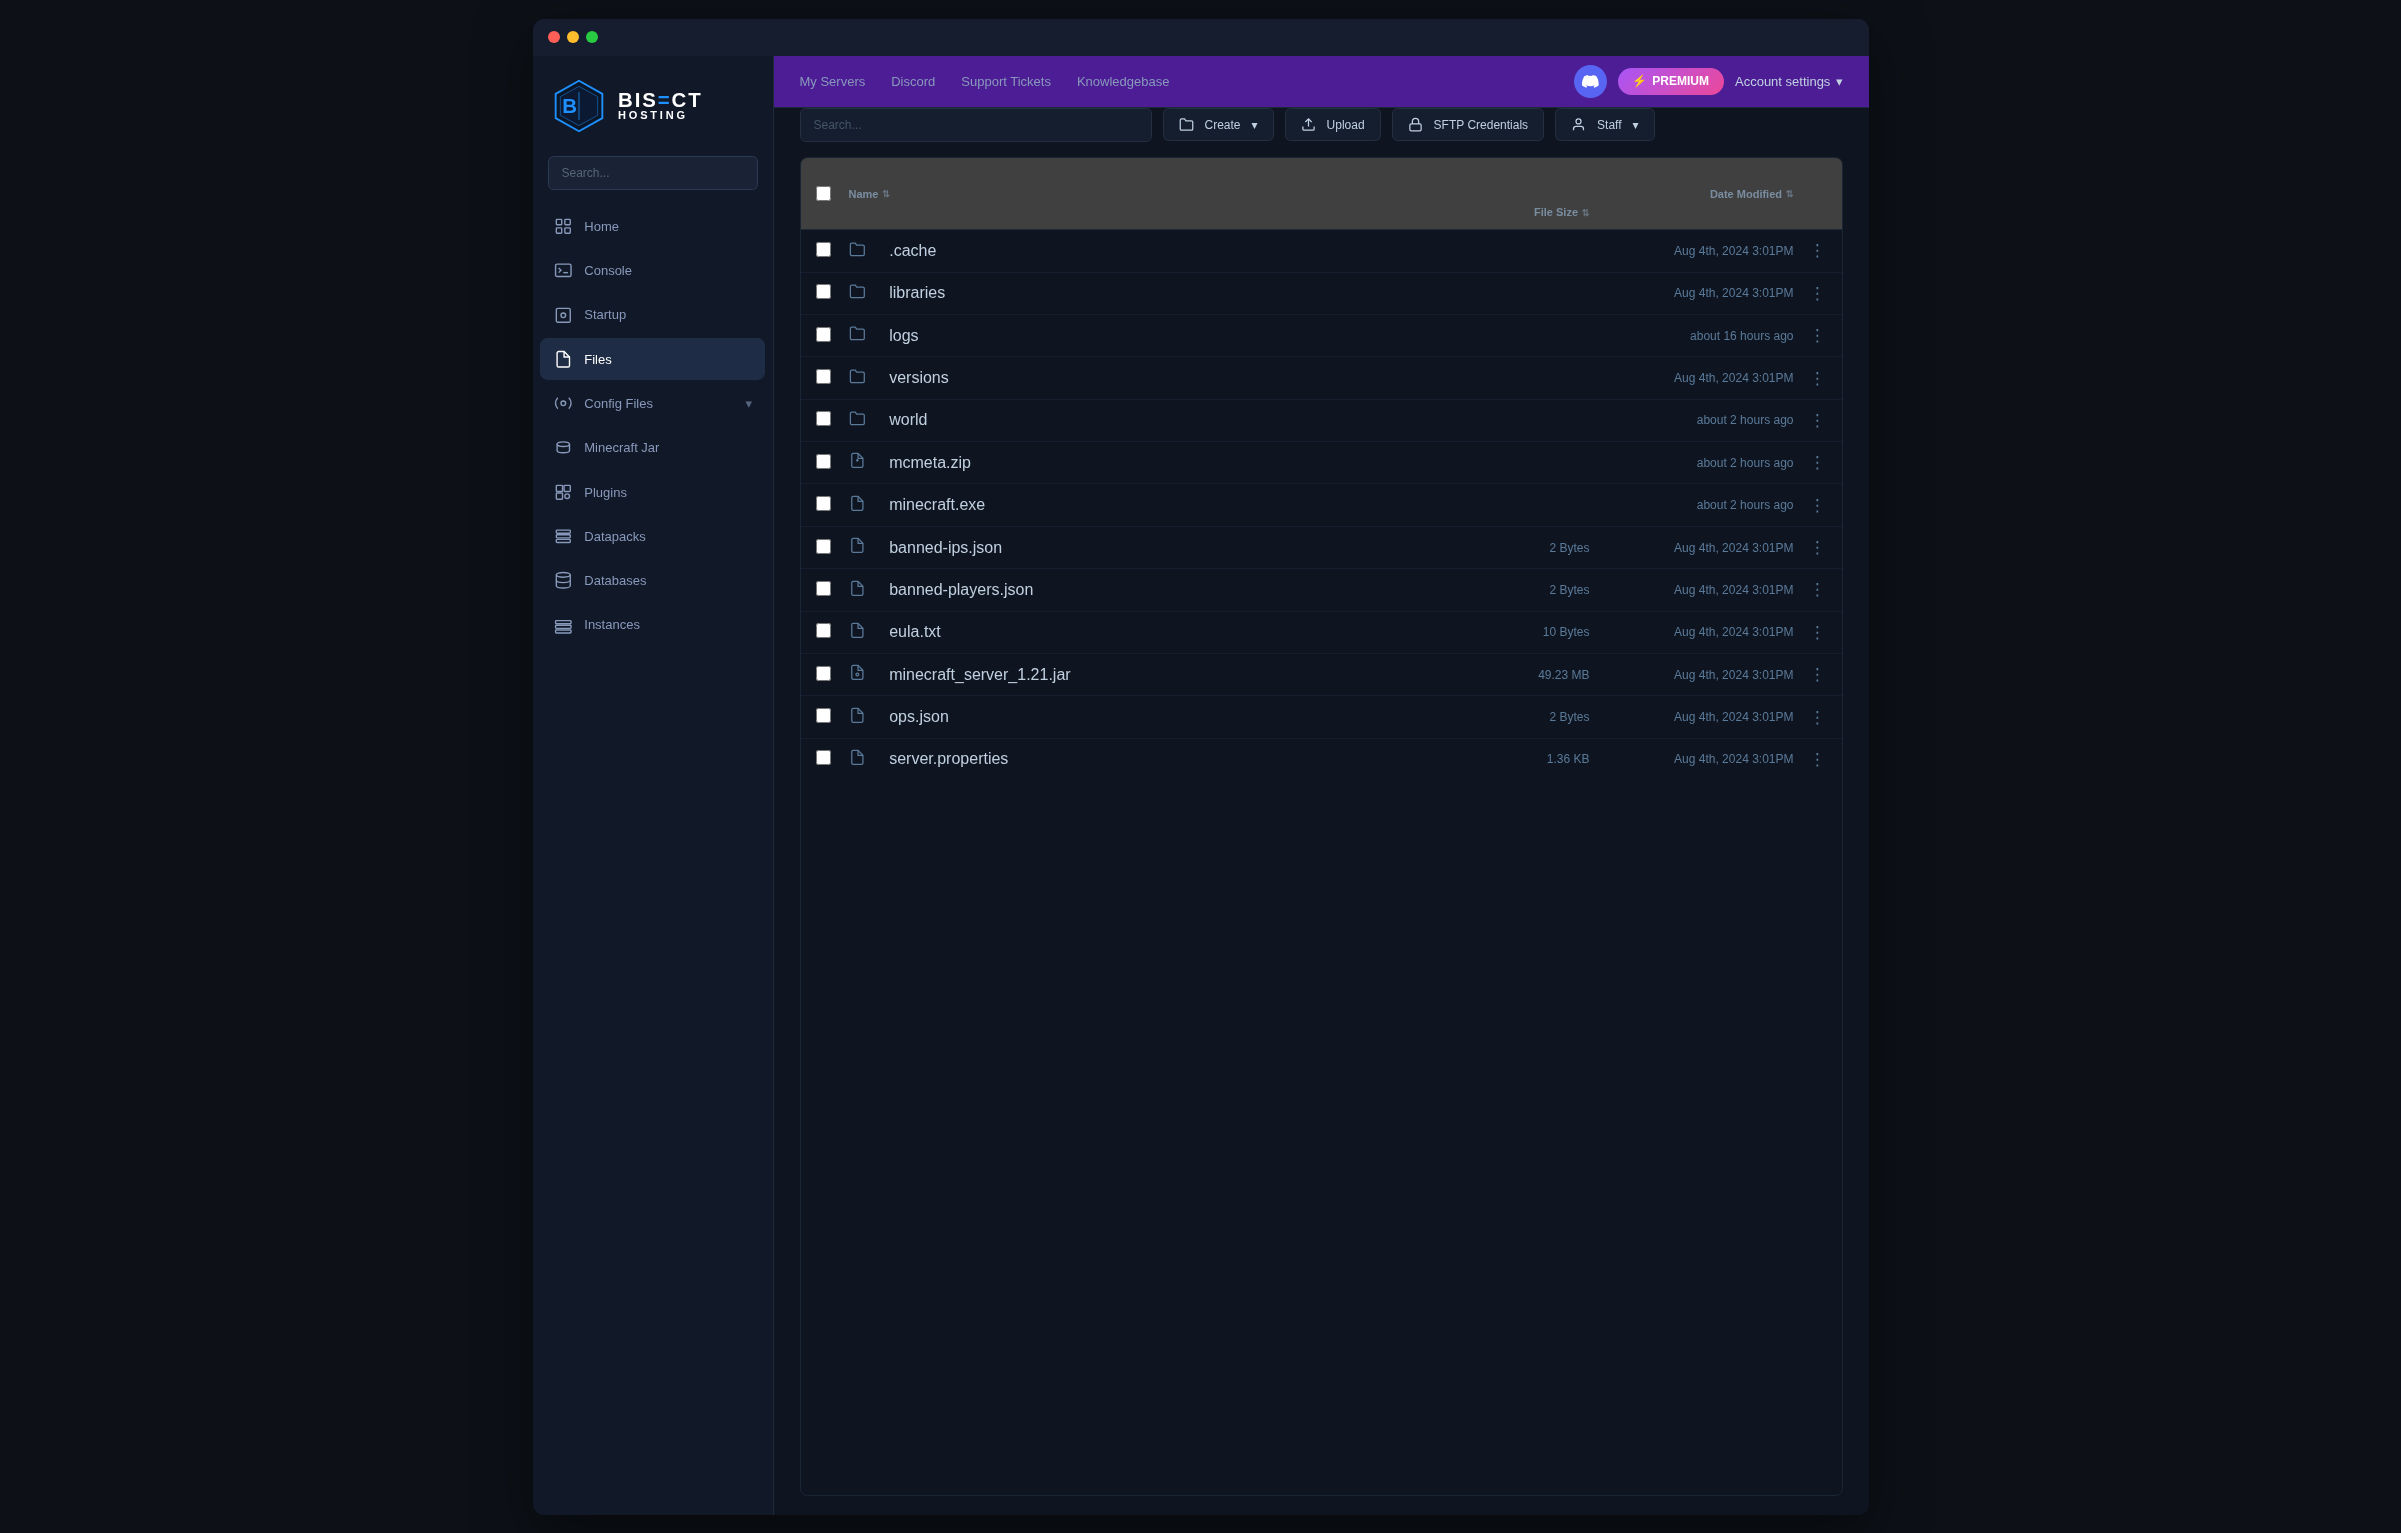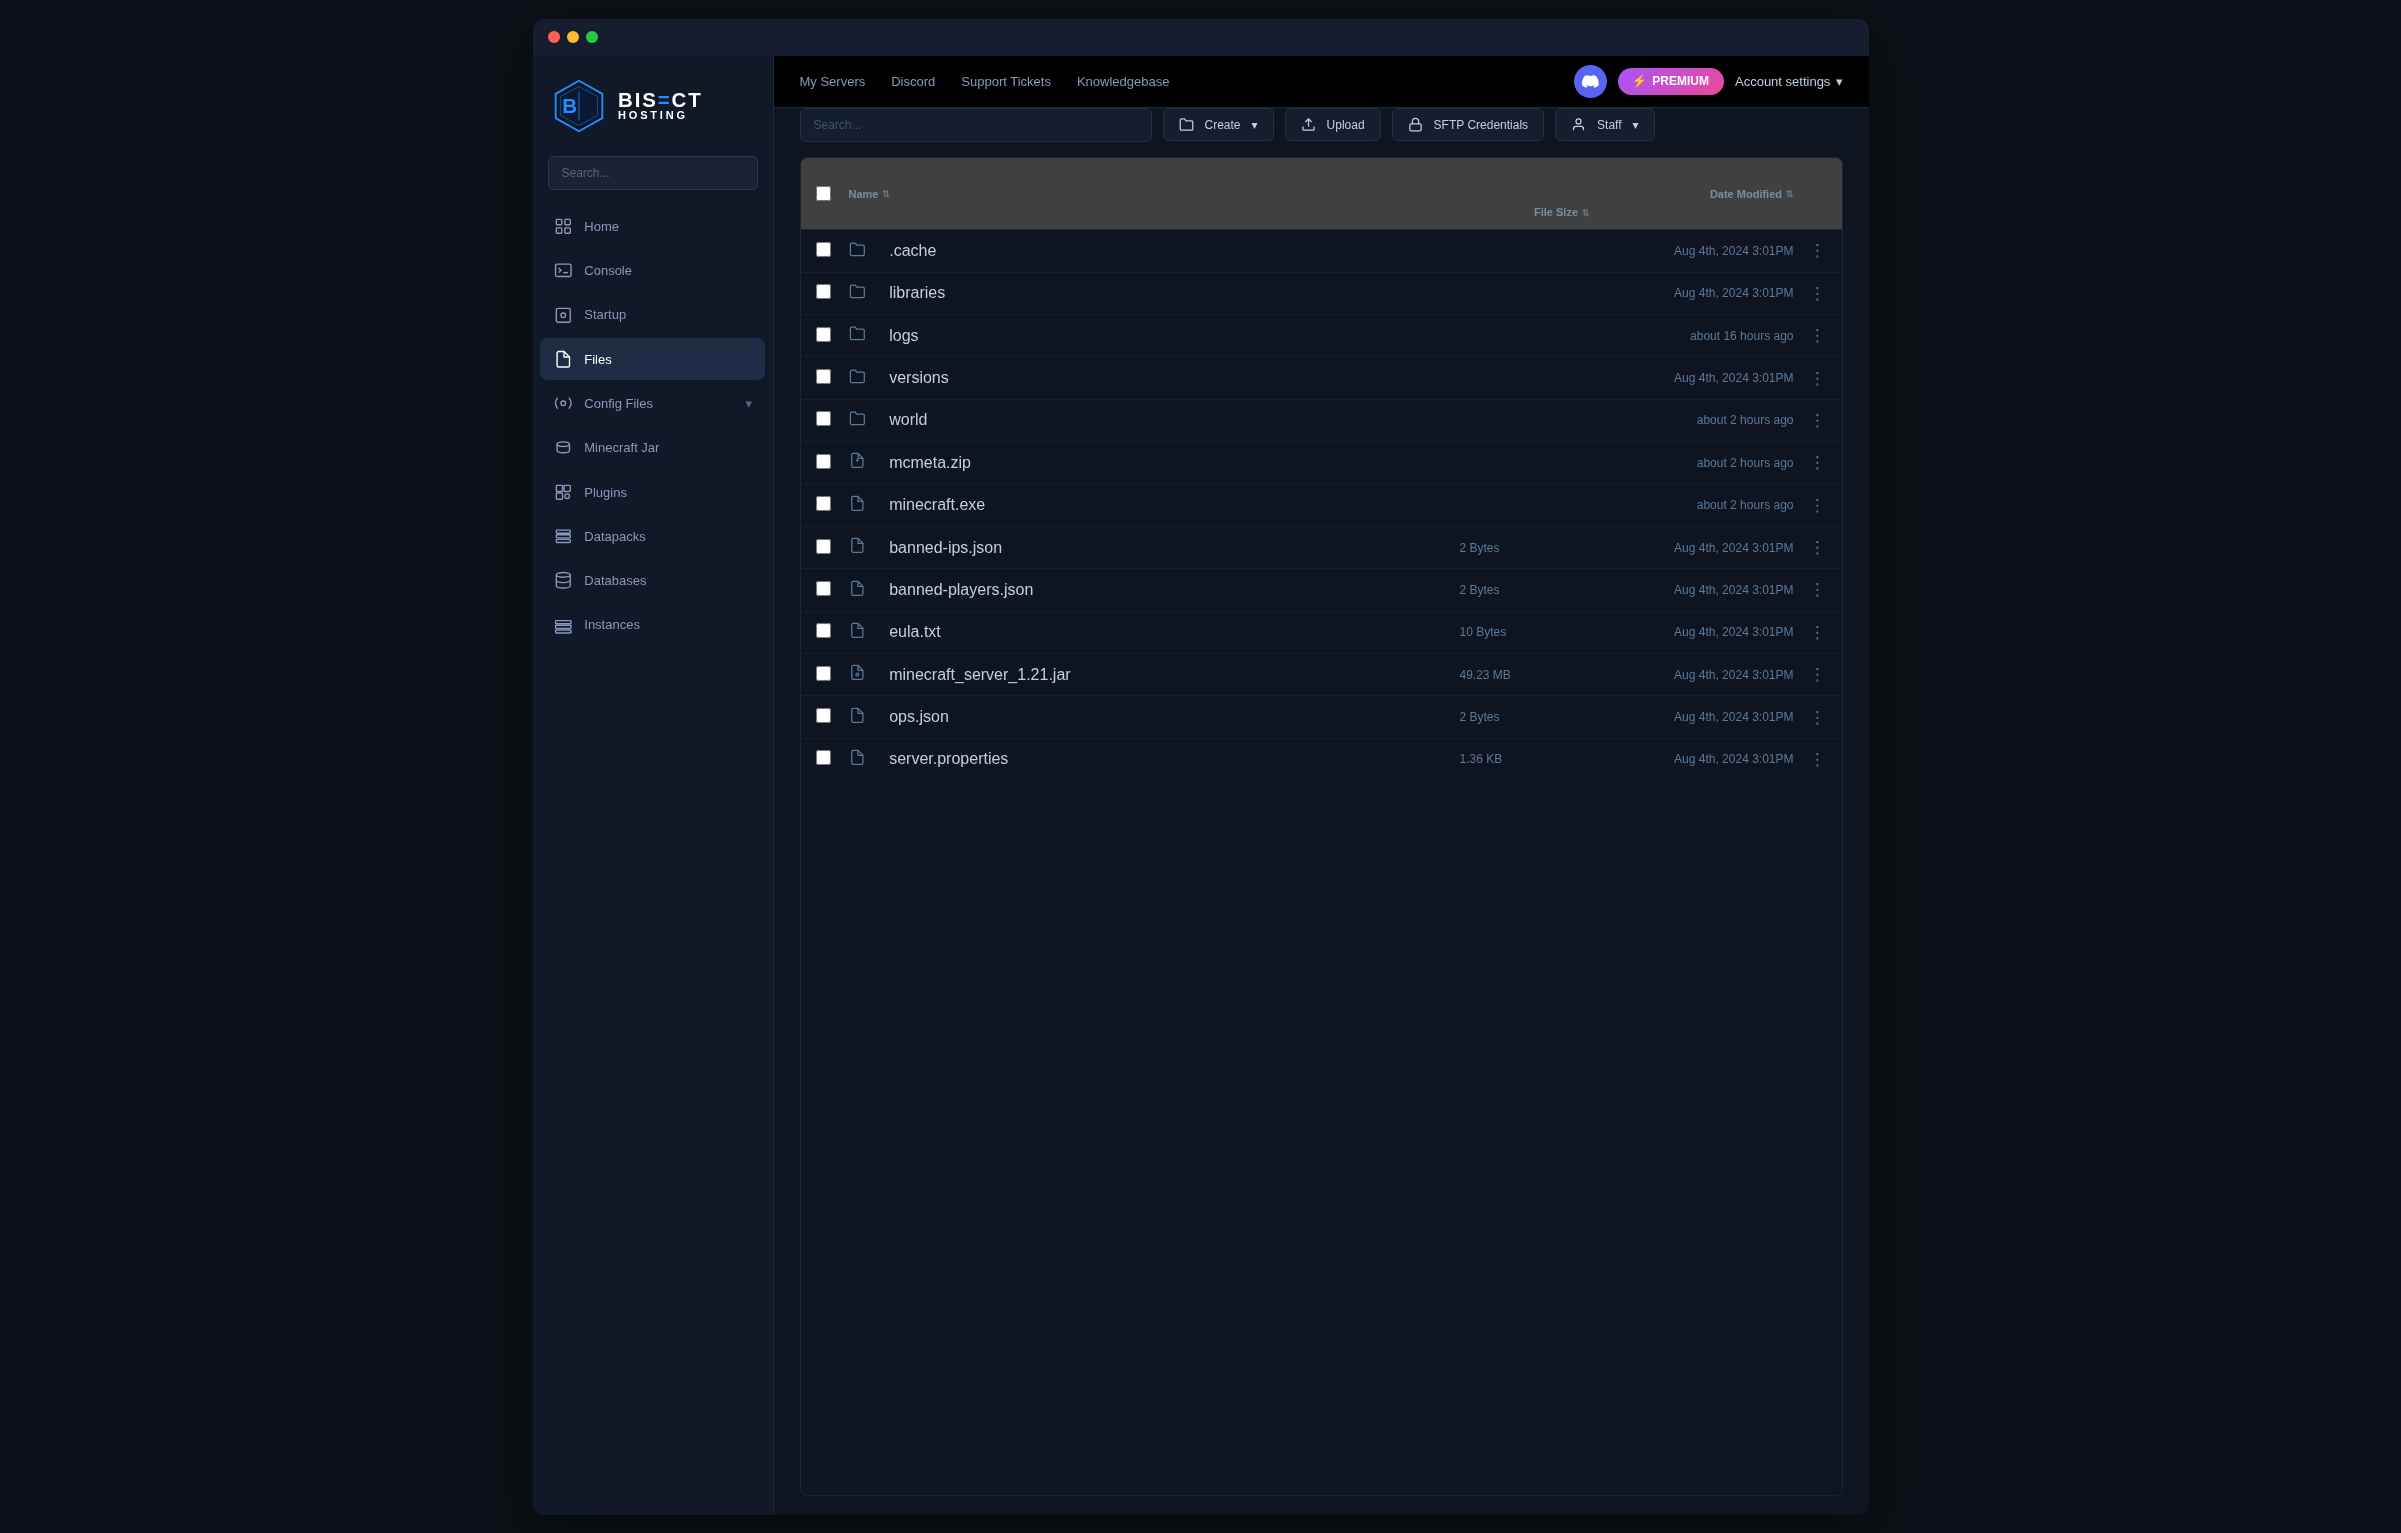--- a/index.html
+++ b/index.html
@@ -131,21 +131,21 @@
     
     .main {
       flex: 1;
       display: flex;
       flex-direction: column;
       background: #0f1520;
       overflow: hidden;
     }
     
     .topnav {
-      background: #000000;
+      background: #4c1d95;
       border-bottom: 0.9px solid #1e2a3a;
       padding: 0 26px;
       height: 52px;
       display: flex;
       align-items: center;
       justify-content: space-between;
     }
     .topnav-links {
       display: flex;
       gap: 26px;
@@ -302,20 +302,21 @@
       gap: 24px;
       color: #c0d0e0;
       font-size: 16px;
     }
     .file-icon {
       width: 16.7px; height: 16.7px;
       color: #5a7a9a;
       flex-shrink: 0;
     }
     .file-size {
+      text-align: right;
       color: #5a7a9a;
       font-size: 12px;
     }
     .file-date {
       text-align: right;
       color: #5a7a9a;
       font-size: 12px;
     }
     .file-menu {
       display: flex;

